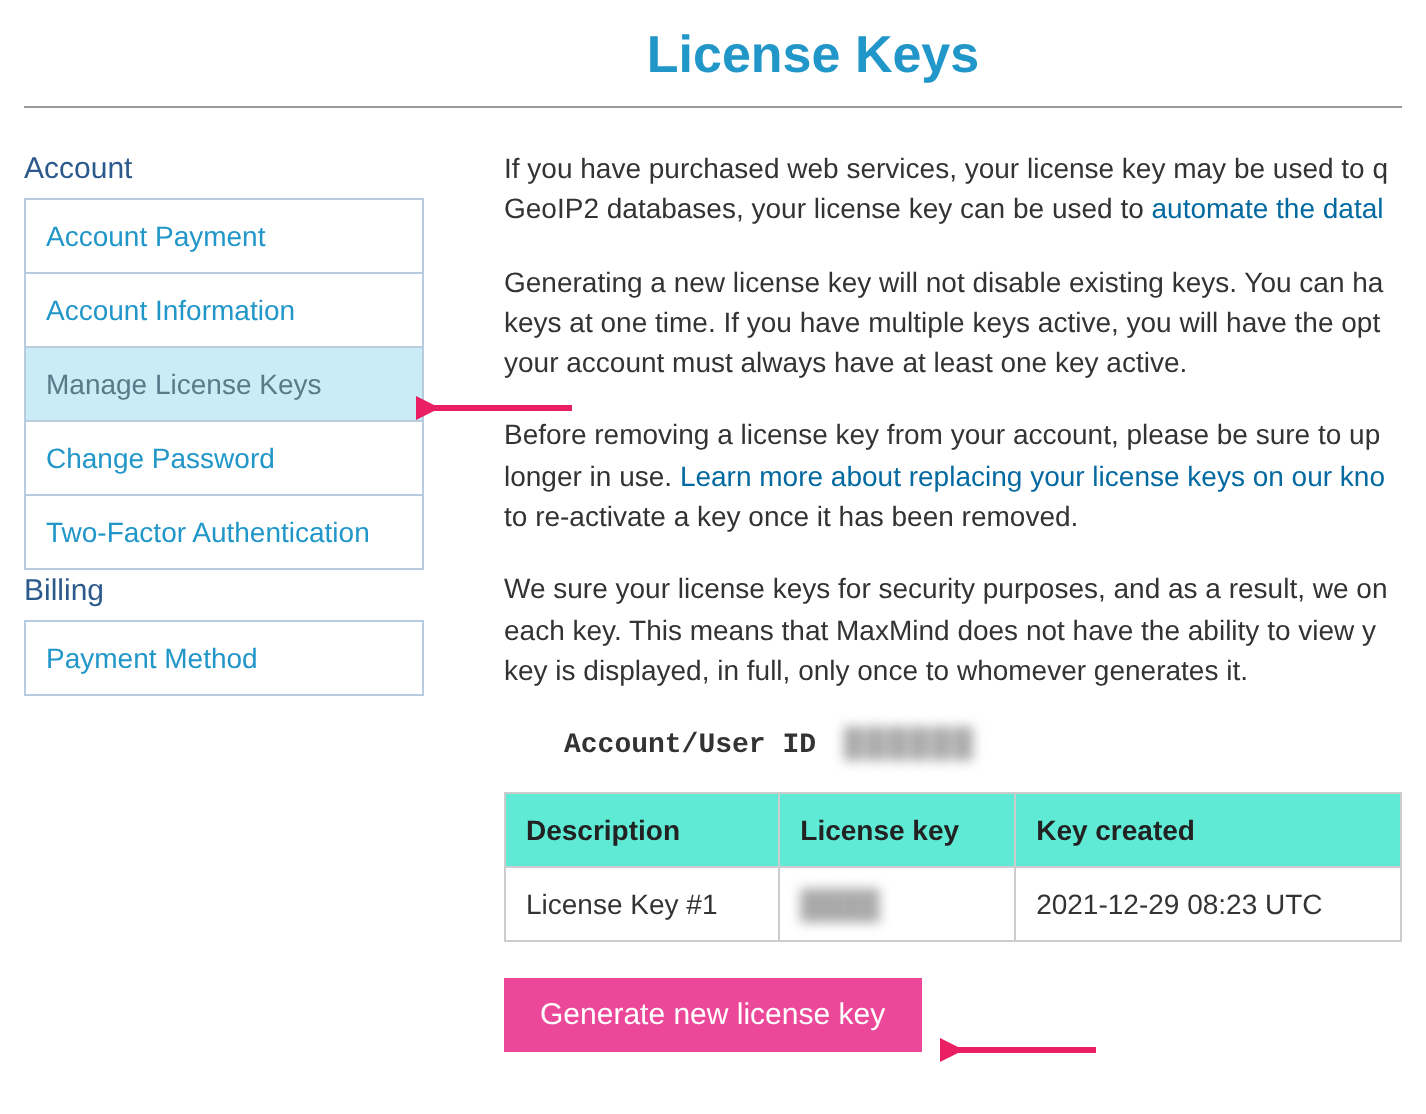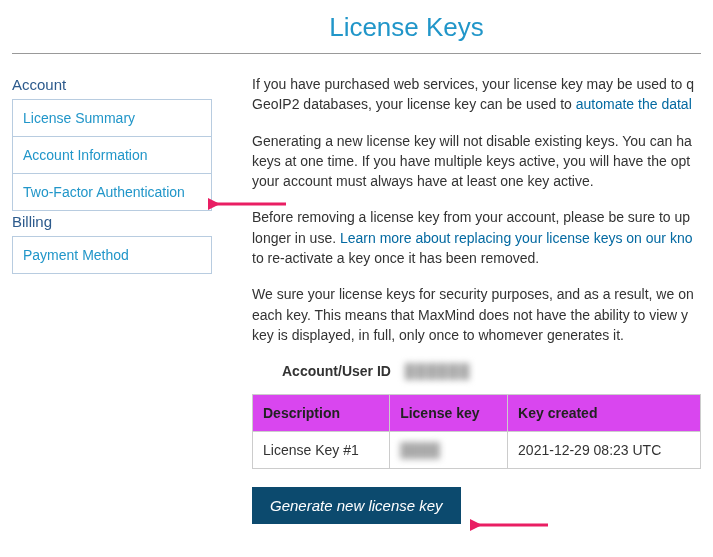--- a/index.html
+++ b/index.html
@@ -1,53 +1,55 @@
 <!DOCTYPE html>
 <html><head>
   <meta charset="utf-8">
   <style>
     * { margin: 0; padding: 0; box-sizing: border-box; }
     body { font-family: -apple-system, BlinkMacSystemFont, "Segoe UI", Arial, sans-serif; color: #333; width: 713px; height: 557px; overflow: hidden; background: #fff; position: relative; }
-    .page-title { color: #2196c9; font-size: 26px; font-weight: 400; text-align: center; padding: 12px 0 10px 0; margin-left: 100px; }
+    .page-title { color: #2196c9; font-size: 26px; font-weight: 700; text-align: center; padding: 12px 0 10px 0; margin-left: 100px; }
     .title-rule { border: none; border-top: 1px solid #999; margin: 0 12px 20px 12px; }
     .container { display: flex; padding: 0 12px; }
     .sidebar { width: 200px; flex-shrink: 0; }
     .section-label { color: #2c5a8c; font-size: 15px; margin-bottom: 6px; margin-top: 2px; }
     .nav-list { border: 1px solid #b8cce0; }
     .nav-item { display: block; padding: 10px 10px; color: #2196c9; font-size: 14px; border-bottom: 1px solid #b8cce0; cursor: pointer; }
     .nav-item:last-child { border-bottom: none; }
     .nav-item.active { background: #c9ecf6; color: #5a7a8a; }
     .section-label.billing { }
     .main { flex: 1; padding-left: 40px; font-size: 14px; line-height: 1.45; color: #333; overflow: hidden; }
     .main p { margin-bottom: 16px; }
     .link { color: #0369a1; cursor: pointer; }
     .account-id-row { padding-left: 30px; margin-bottom: 12px; }
-    .account-id-label { font-weight: 700; display: inline-block; }
+    .account-id-label { font-weight: 700; display: inline-block; font-family: Liberation Mono, monospace; }
     .blurred { display: inline-block; margin-left: 10px; color: #aaa; filter: blur(3px); letter-spacing: 1px; }
     .keys-table { width: 100%; border-collapse: collapse; margin-bottom: 18px; }
     .keys-table th, .keys-table td { border: 1px solid #ccc; padding: 8px 10px; text-align: left; font-size: 14px; }
-    .keys-table th { background: #d946ef; font-weight: 700; color: #222; }
+    .keys-table th { background: #5eead4; font-weight: 700; color: #222; }
     .blurred-cell { color: #aaa; filter: blur(3px); }
-    .generate-btn { background: #0c4a6e; color: #fff; border: none; padding: 10px 18px; font-size: 15px; cursor: pointer; font-style: italic; }
+    .generate-btn { background: #ec4899; color: #fff; border: none; padding: 10px 18px; font-size: 15px; cursor: pointer; }
     .arrow { position: absolute; pointer-events: none; }
     .arrow svg { display: block; }
   </style>
 </head>
 <body>
 
 <h1 class="page-title">License Keys</h1>
 <hr class="title-rule">
 
 <div class="container">
 
   <div class="sidebar">
     <div class="section-label">Account</div>
     <div class="nav-list">
-      <a class="nav-item">License Summary</a>
+      <a class="nav-item">Account Payment</a>
       <a class="nav-item">Account Information</a>
+      <a class="nav-item active">Manage License Keys</a>
+      <a class="nav-item">Change Password</a>
       <a class="nav-item">Two-Factor Authentication</a>
     </div>
 
     <div class="section-label billing">Billing</div>
     <div class="nav-list">
       <a class="nav-item">Payment Method</a>
     </div>
   </div>
 
   <div class="main">

